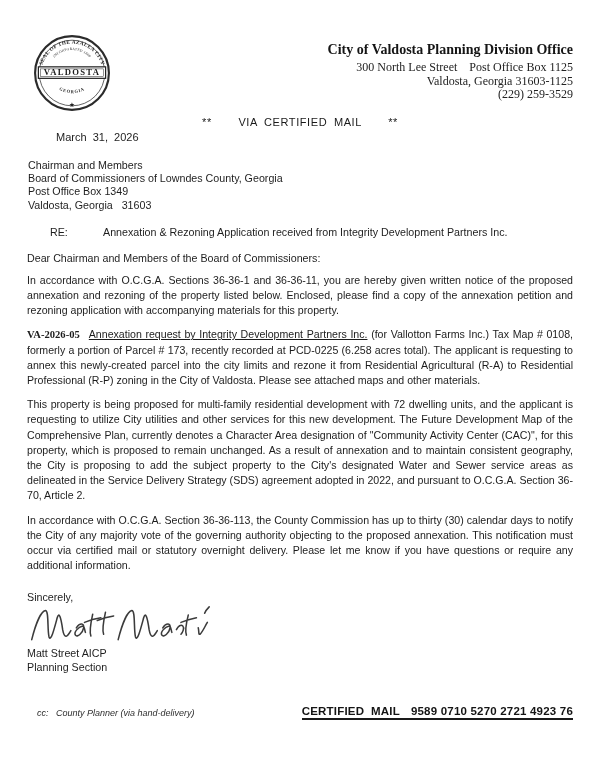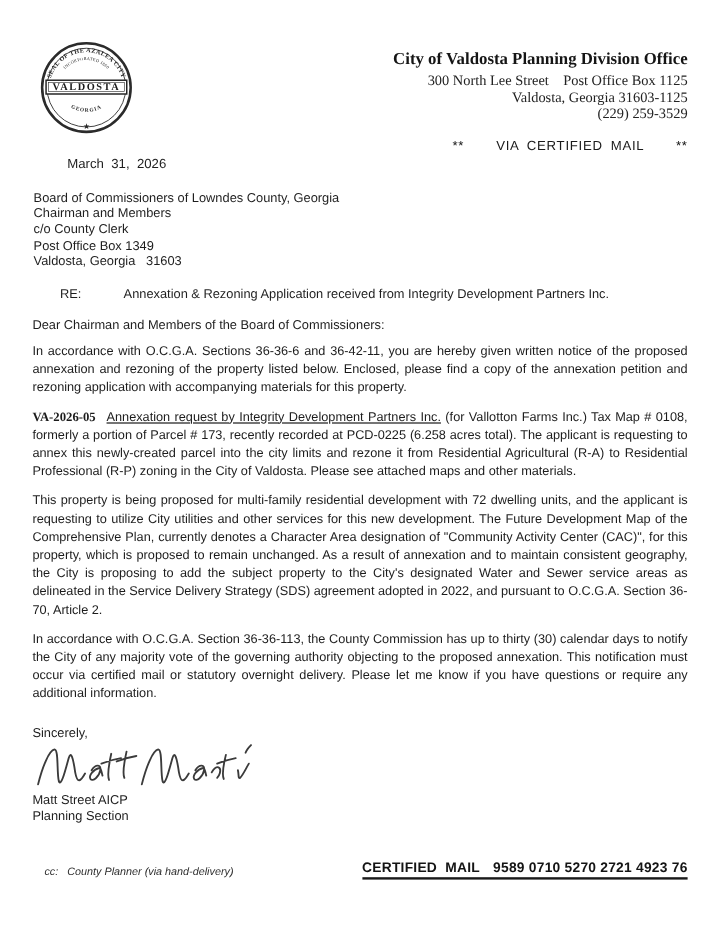--- a/index.html
+++ b/index.html
@@ -12,21 +12,21 @@
 
   
   .header-row { display:flex; justify-content:space-between; align-items:flex-start; }
   .seal { flex:0 0 auto; margin-left:4px; }
   .header-text { text-align:right; font-family:"Liberation Serif", serif; padding-top:10px; }
   .office { font-size:14px; font-weight:bold; color:#151515; margin-bottom:3px; }
   .addr { font-size:12px; line-height:13.5px; color:#222; }
 
   .pre { white-space:pre; }
 
-  .via { text-align:right; font-size:11px; letter-spacing:0.6px; word-spacing:3px; margin-top:2px; color:#1a1a1a; }
+  .via { text-align:center; font-size:11px; letter-spacing:0.6px; word-spacing:3px; margin-top:2px; color:#1a1a1a; }
   .date { font-size:11px; margin-top:3px; margin-left:3px;padding-left:26px; }
 
   .recipient { margin-top:16px; font-size:10.7px; line-height:13.2px; margin-left:1px; }
 
   .re-row { display:flex; margin-top:14px; font-size:10.7px; }
   .re-label { margin-left:23px; width:53px; flex:0 0 auto; }
   .re-text { flex:1; }
 
   .salutation { margin-top:14px; font-size:10.7px; }
 
@@ -86,35 +86,34 @@
         <div class="addr">Valdosta, Georgia 31603-1125</div>
         <div class="addr">(229) 259-3529</div>
       </div>
     </div>
 
     <div class="via pre">**    VIA CERTIFIED MAIL    **</div>
 
     <div class="date pre">March  31,  2026</div>
 
     <div class="recipient">
+      <div class="pre">Chairman and Members</div>
       <div class="pre">Board of Commissioners of Lowndes County, Georgia</div>
-      <div class="pre">Chairman and Members</div>
-      <div class="pre">c/o County Clerk</div>
       <div class="pre">Post Office Box 1349</div>
       <div class="pre">Valdosta, Georgia   31603</div>
     </div>
 
     <div class="re-row">
       <span class="re-label">RE:</span>
       <span class="re-text">Annexation &amp; Rezoning Application received from Integrity Development Partners Inc.</span>
     </div>
 
     <div class="salutation">Dear Chairman and Members of the Board of Commissioners:</div>
 
-    <p class="para">In accordance with O.C.G.A. Sections 36-36-6 and 36-42-11, you are hereby given written notice of the proposed annexation and rezoning of the property listed below.  Enclosed, please find a copy of the annexation petition and rezoning application with accompanying materials for this property.</p>
+    <p class="para">In accordance with O.C.G.A. Sections 36-36-1 and 36-36-11, you are hereby given written notice of the proposed annexation and rezoning of the property listed below.  Enclosed, please find a copy of the annexation petition and rezoning application with accompanying materials for this property.</p>
 
     <p class="para"><span class="b">VA-2026-05</span><span class="u">Annexation request by Integrity Development Partners Inc.</span> <span>(for Vallotton Farms Inc.) Tax Map # 0108, formerly a portion of Parcel # 173, recently recorded at PCD-0225 (6.258 acres total).  The applicant is requesting to annex this newly-created parcel into the city limits and rezone it from Residential Agricultural (R-A) to Residential Professional (R-P) zoning in the City of Valdosta.  Please see attached maps and other materials.</span></p>
 
     <p class="para">This property is being proposed for multi-family residential development with 72 dwelling units, and the applicant is requesting to utilize City utilities and other services for this new development.  The Future Development Map of the Comprehensive Plan, currently denotes a Character Area designation of "Community Activity Center (CAC)", for this property, which is proposed to remain unchanged.  As a result of annexation and to maintain consistent geography, the City is proposing to add the subject property to the City's designated Water and Sewer service areas as delineated in the Service Delivery Strategy (SDS) agreement adopted in 2022, and pursuant to O.C.G.A. Section 36-70, Article 2.</p>
 
     <p class="para">In accordance with O.C.G.A. Section 36-36-113, the County Commission has up to thirty (30) calendar days to notify the City of any majority vote of the governing authority objecting to the proposed annexation.  This notification must occur via certified mail or statutory overnight delivery.  Please let me know if you have questions or require any additional information.</p>
 
     <div class="sincerely">Sincerely,</div>
 
     <svg class="signature" width="182" height="42" viewBox="0 0 200 46" aria-label="Matt Martin">

